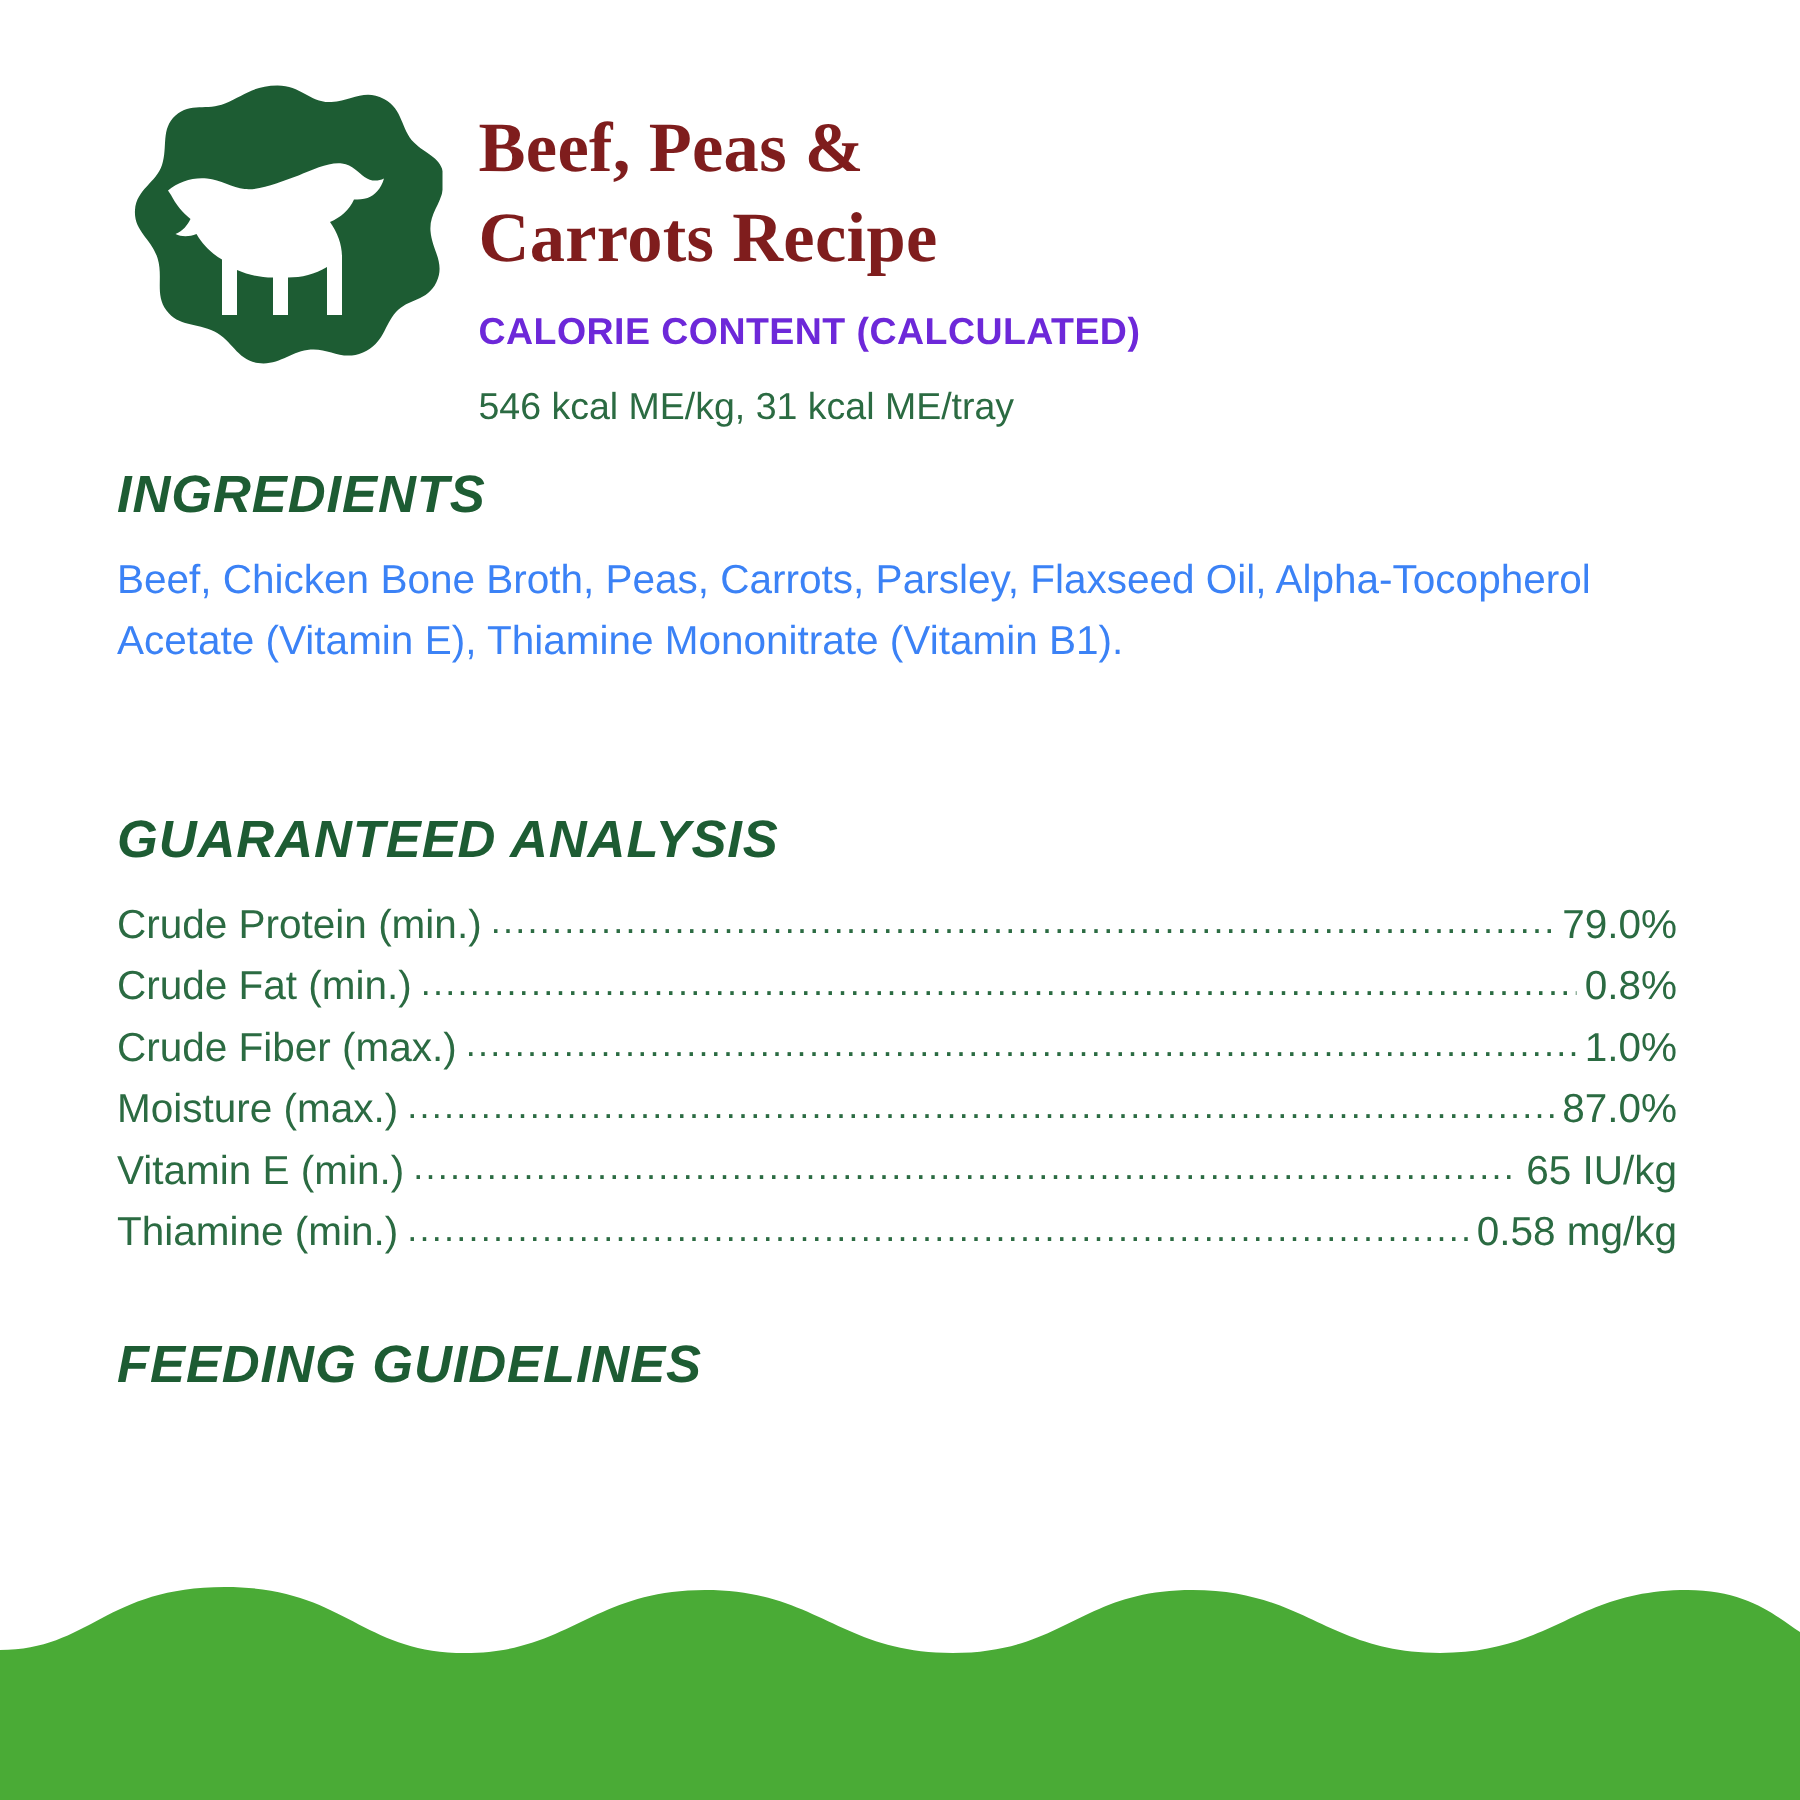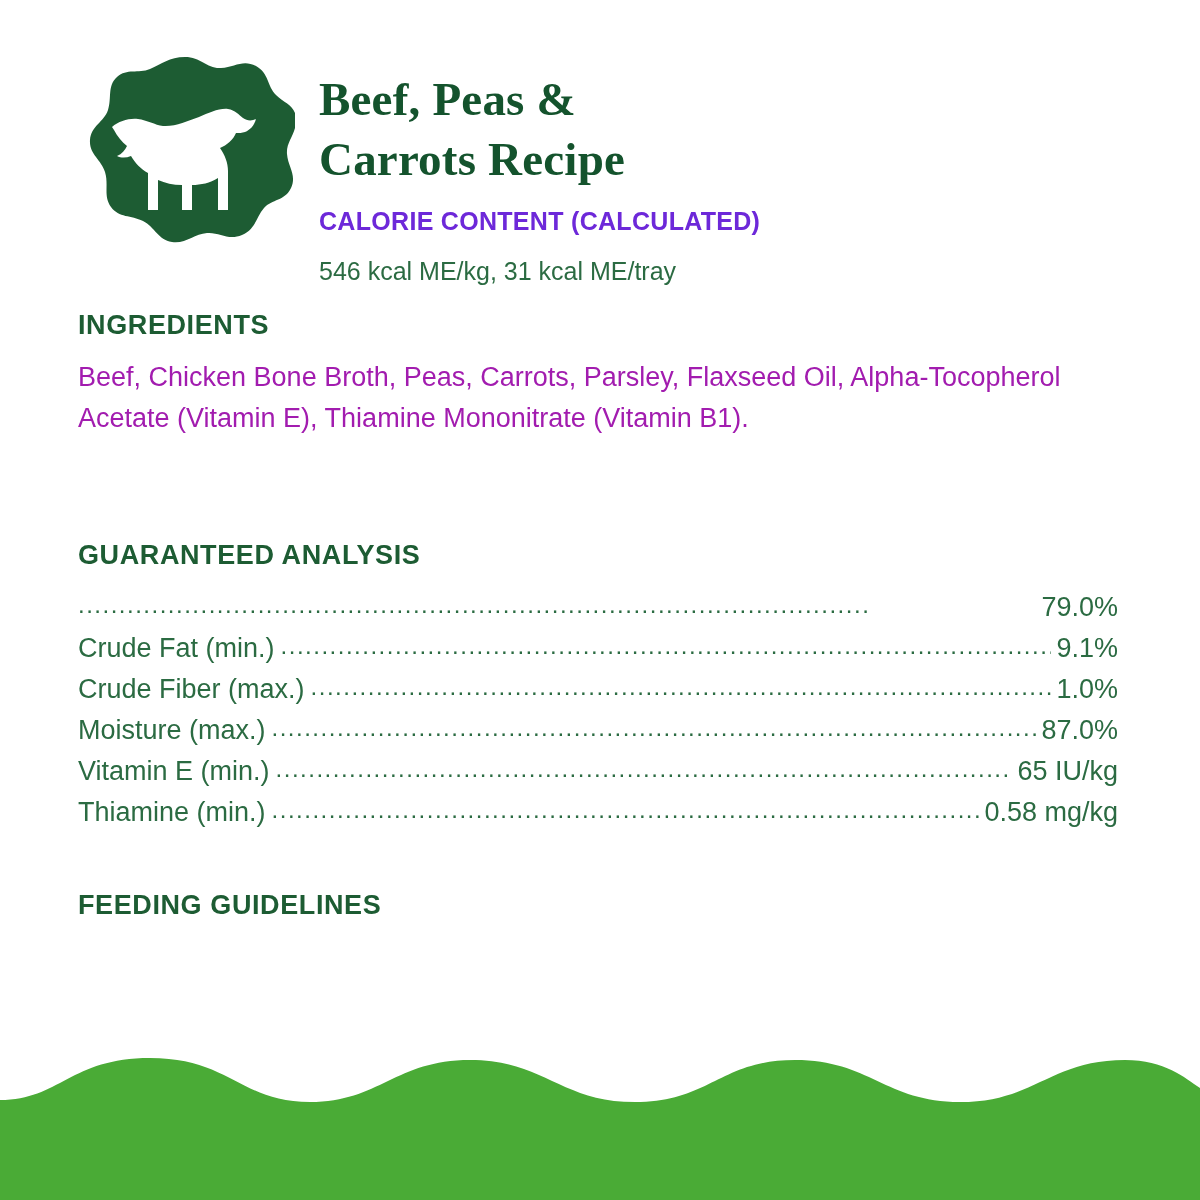--- a/index.html
+++ b/index.html
@@ -40,21 +40,21 @@
 
   .header-text {
     margin-left: 24px;
     padding-top: 14px;
   }
   .recipe-title {
     font-family: "Liberation Serif", serif;
     font-weight: bold;
     font-size: 47px;
     line-height: 1.28;
-    color: #14532d;
+    color: #7f1d1d;
     letter-spacing: 0.2px;
     margin: 0;
   }
   .calorie-heading {
     margin-top: 18px;
     font-size: 25px;
     font-weight: bold;
     letter-spacing: 0.3px;
     color: #6d28d9;
   }
@@ -65,30 +65,31 @@
     color: #2b6b42;
   }
 
   
   .section {
     position: absolute;
     left: 78px;
     width: 1040px;
   }
   .section-title {
-    font-size: 27px;
+    font-size: 35px;
     font-weight: bold;
     letter-spacing: 0.6px;
     color: #1d5c33;
     margin: 0 0 16px 0;
+    font-style: italic;
   }
   .section-body {
     font-size: 27px;
     line-height: 1.52;
-    color: #a21caf;
+    color: #3b82f6;
     font-weight: normal;
   }
 
   #ingredients { top: 310px; }
   #analysis    { top: 540px; }
   #feeding     { top: 890px; }
 
   
   .ga-list {
     margin-top: 4px;
@@ -200,28 +201,29 @@
   <div class="section" id="ingredients">
     <h2 class="section-title">INGREDIENTS</h2>
     <div class="section-body">Beef, Chicken Bone Broth, Peas, Carrots, Parsley, Flaxseed Oil, Alpha-Tocopherol Acetate (Vitamin E), Thiamine Mononitrate (Vitamin B1).</div>
   </div>
 
   <div class="section" id="analysis">
     <h2 class="section-title">GUARANTEED ANALYSIS</h2>
     <div class="ga-list">
 
       <div class="ga-row">
+        <span class="ga-label">Crude Protein (min.)</span>
         <span class="ga-dots">.................................................................................................</span>
         <span class="ga-value">79.0%</span>
       </div>
 
       <div class="ga-row">
         <span class="ga-label">Crude Fat (min.)</span>
         <span class="ga-dots">.................................................................................................</span>
-        <span class="ga-value">9.1%</span>
+        <span class="ga-value">0.8%</span>
       </div>
 
       <div class="ga-row">
         <span class="ga-label">Crude Fiber (max.)</span>
         <span class="ga-dots">.................................................................................................</span>
         <span class="ga-value">1.0%</span>
       </div>
 
       <div class="ga-row">
         <span class="ga-label">Moisture (max.)</span>

